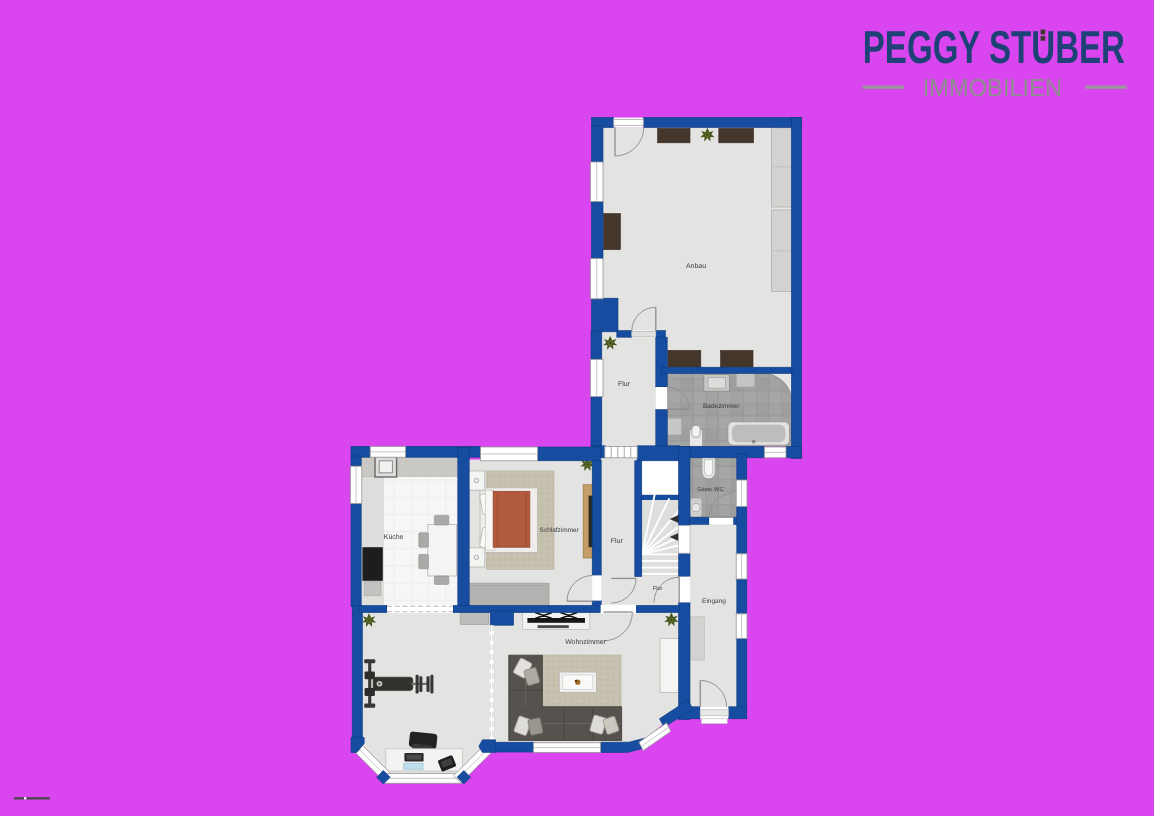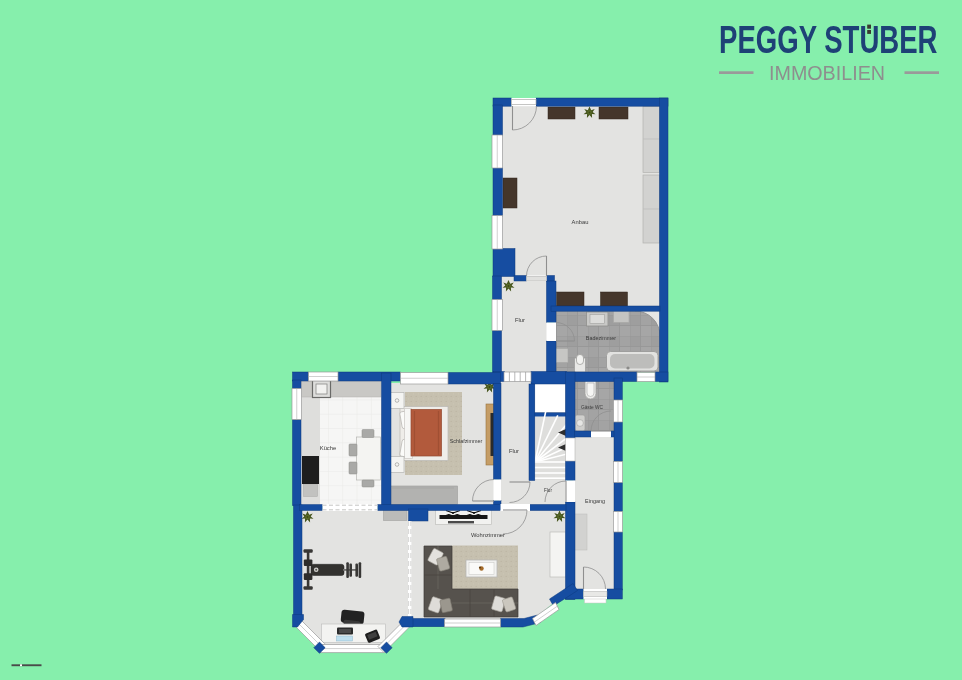--- a/index.html
+++ b/index.html
@@ -1,16 +1,16 @@
 <!DOCTYPE html>
 <html><head>
 <meta charset="utf-8">
 <style>
 html,body{margin:0;padding:0;background:#fff;}
-#page{position:relative;width:962px;height:680px;background:#86efac;font-family:"Liberation Sans",sans-serif;overflow:hidden;}
+#page{position:relative;width:962px;height:680px;background:#d946ef;font-family:"Liberation Sans",sans-serif;overflow:hidden;}
 </style>
 </head>
 <body>
 <div id="page">
 <svg width="962" height="680" viewBox="0 0 962 680">
 <defs>
 <pattern id="badtile" width="21" height="21" patternUnits="userSpaceOnUse">
   <rect width="21" height="21" fill="#a3a3a3"></rect>
   <rect width="10.5" height="10.5" fill="#9e9e9e"></rect>
   <rect x="10.5" y="10.5" width="10.5" height="10.5" fill="#a6a6a6"></rect>

